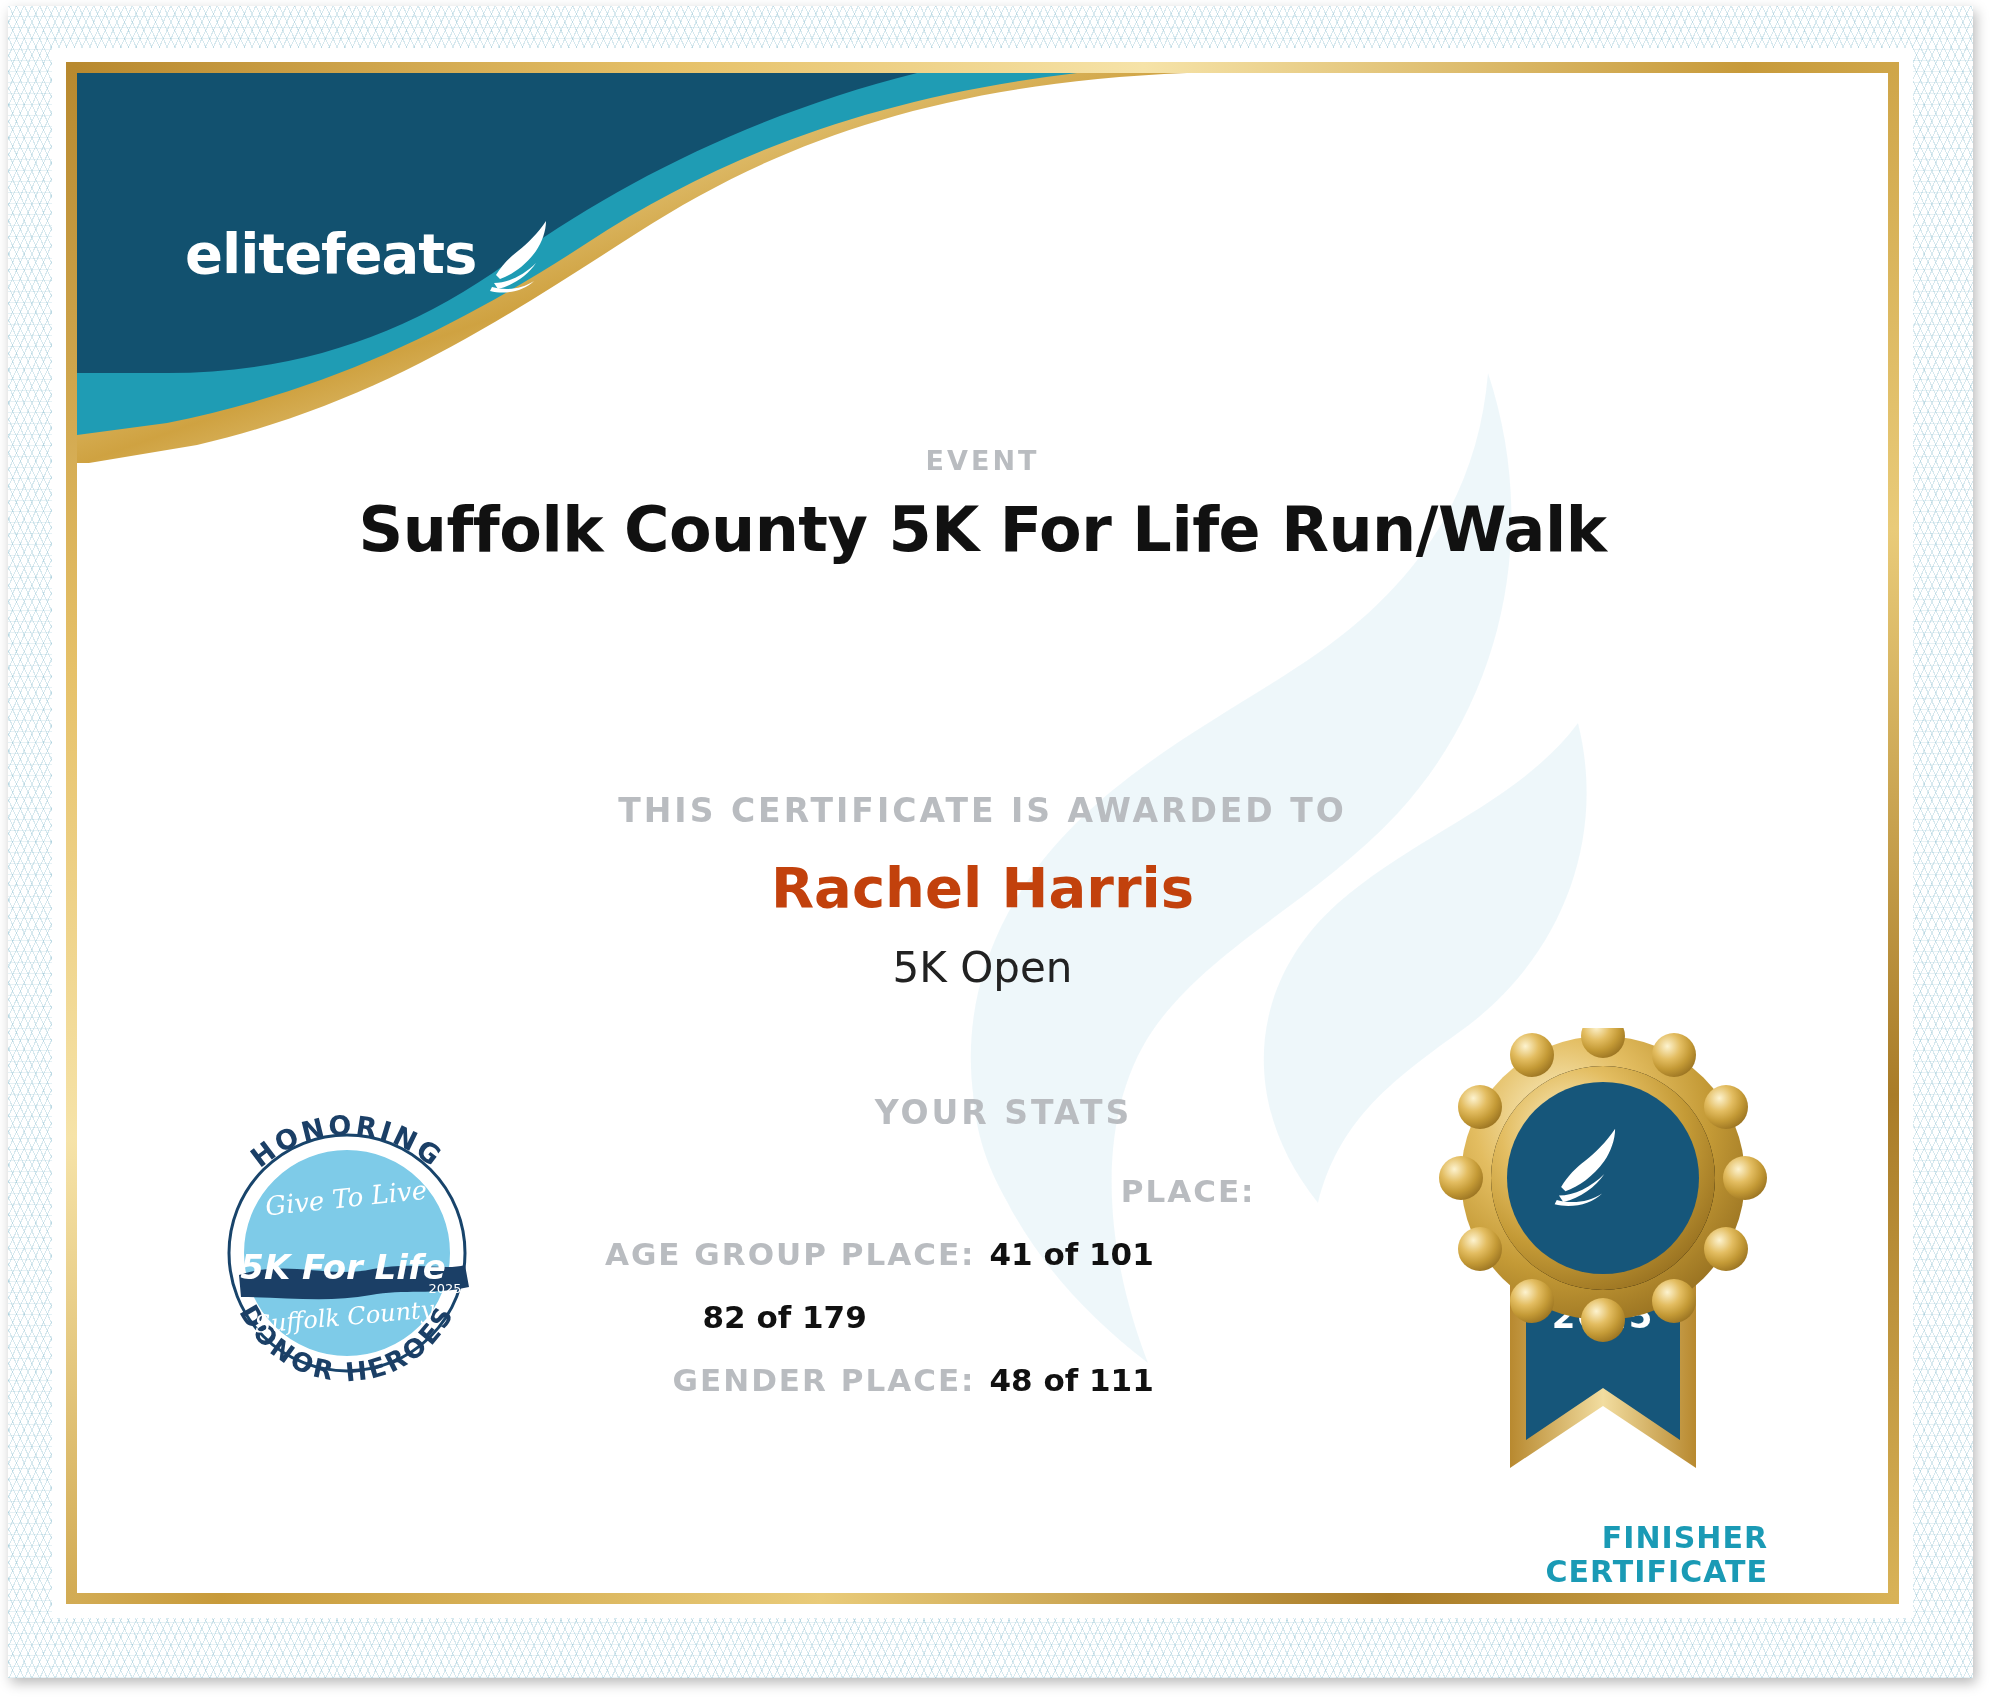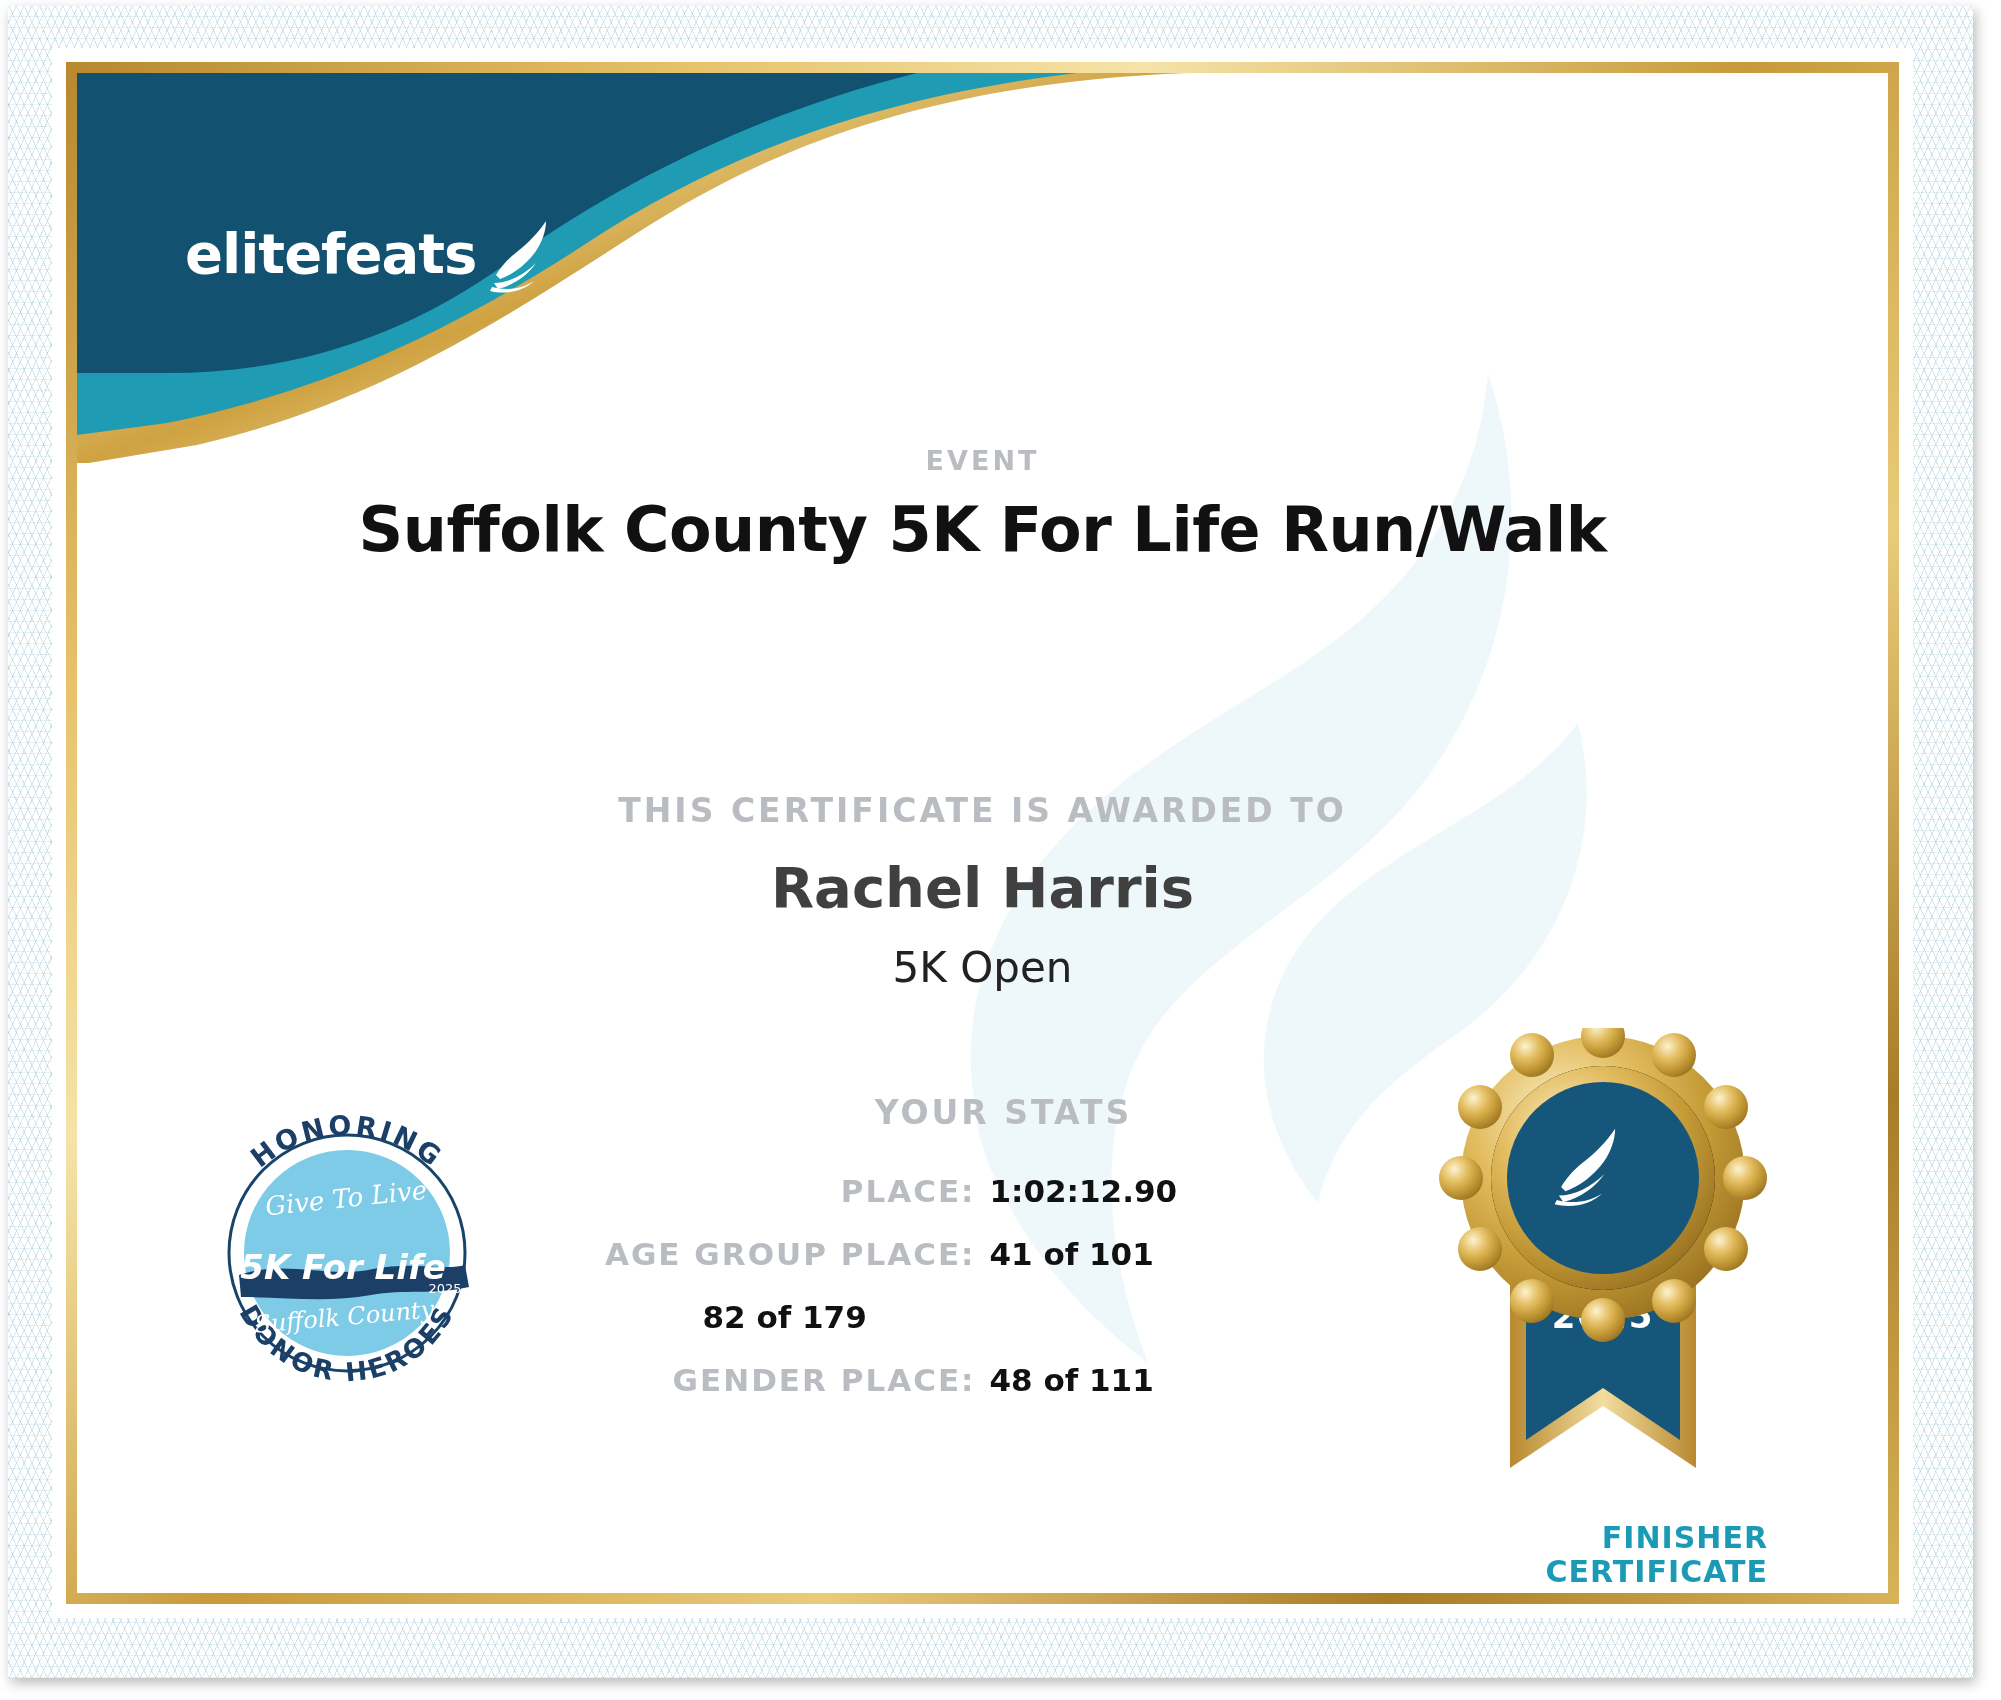--- a/index.html
+++ b/index.html
@@ -127,21 +127,21 @@
   .awarded-label {
     position: absolute;
     top: 718px;
     width: 100%;
     font-size: 33px;
   }
   .recipient-name {
     position: absolute;
     top: 782px;
     width: 100%;
-    color: #404040;
+    color: #c2410c;
     font-size: 56px;
     font-weight: bold;
     font-family: "DejaVu Sans", sans-serif;
   }
   .division {
     position: absolute;
     top: 870px;
     width: 100%;
     color: #222222;
     font-size: 42px;
@@ -270,21 +270,20 @@
       <div class="label awarded-label">THIS CERTIFICATE IS AWARDED TO</div>
       <div class="recipient-name">Rachel Harris</div>
       <div class="division">5K Open</div>
 
       <div class="label stats-label">YOUR STATS</div>
     </div>
 
     <div class="stats">
       <div class="stat-row">
         <div class="stat-key">PLACE:</div>
-        <div class="stat-val">1:02:12.90</div>
       </div>
       <div class="stat-row">
         <div class="stat-key">AGE GROUP PLACE:</div>
         <div class="stat-val">41 of 101</div>
       </div>
       <div class="stat-row">
         <div class="stat-val">82 of 179</div>
       </div>
       <div class="stat-row">
         <div class="stat-key">GENDER PLACE:</div>

